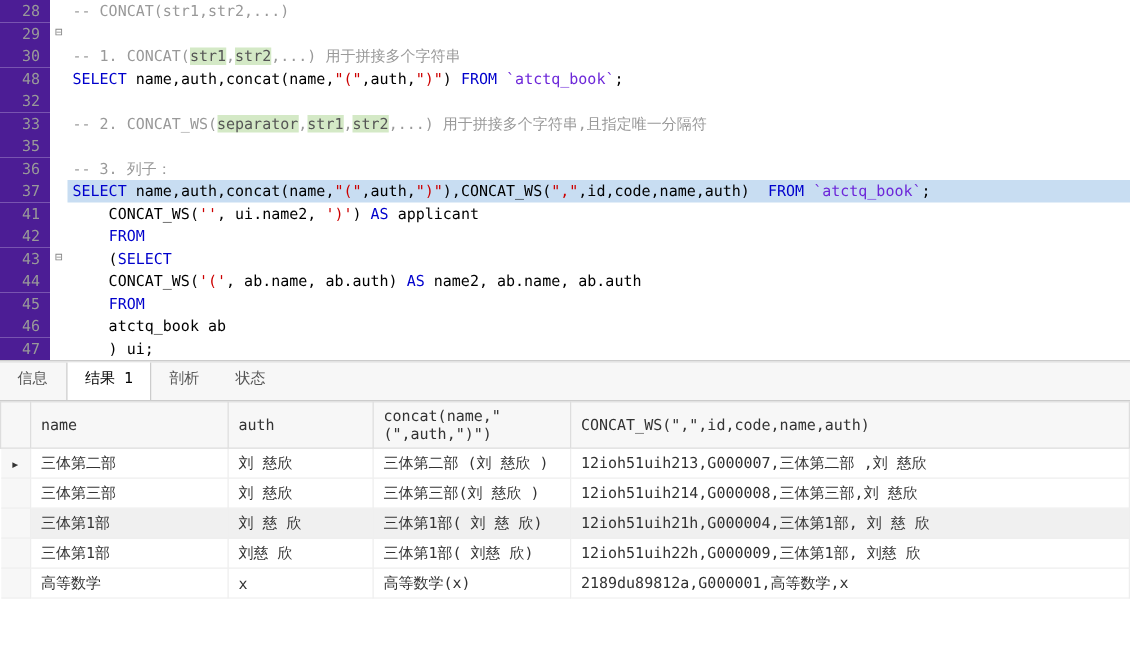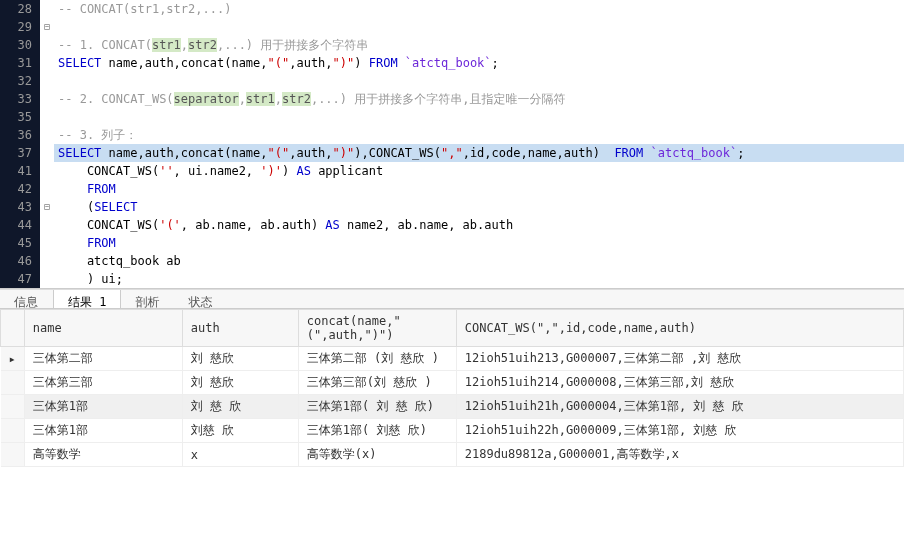--- a/index.html
+++ b/index.html
@@ -1,33 +1,33 @@
 <!DOCTYPE html>
 <html><head>
   <meta charset="utf-8">
   <style>
     * { margin: 0; padding: 0; box-sizing: border-box; }
     body { font-family: "Microsoft YaHei", Consolas, monospace; font-size: 12px; background: #fff; color: #333; width: 904px; }
     
     .editor-pane { border-bottom: 1px solid #ccc; }
     .code-line { display: flex; line-height: 18px; height: 18px; }
-    .gutter { width: 40px; text-align: right; padding-right: 8px; color: #999; background: #0f172a; user-select: none; flex-shrink: 0; font-family: Consolas, monospace; }
+    .gutter { width: 40px; text-align: right; padding-right: 8px; color: #999; background: #4c1d95; user-select: none; flex-shrink: 0; font-family: Consolas, monospace; }
     .fold-gutter { width: 14px; flex-shrink: 0; color: #888; font-size: 10px; text-align: center; }
     .code-content { padding-left: 4px; white-space: pre; font-family: Consolas, "Microsoft YaHei", monospace; flex: 1; }
     
     .tok-comment { color: #999; }
     .tok-keyword { color: #0000cc; }
     .tok-string { color: #cc0000; }
     .tok-ident { color: #000; }
     .tok-param { background: #d4e9c6; color: #555; }
     .tok-backtick { color: #6d28d9; }
     
     .line-highlight { background: #c8ddf2; }
     
-    .tabs { display: flex; border-top: 1px solid #ddd; border-bottom: 1px solid #ccc; background: #f7f7f7; height: 20px; }
+    .tabs { display: flex; border-top: 1px solid #ddd; border-bottom: 1px solid #ccc; background: #f7f7f7; height: 32px; }
     .tab { padding: 4px 14px; color: #555; cursor: pointer; border-right: 1px solid transparent; }
     .tab.active { background: #fff; border-right: 1px solid #ccc; border-left: 1px solid #ccc; color: #000; }
     
     .result-table { width: 100%; border-collapse: collapse; }
     .result-table th { text-align: left; padding: 4px 8px; border: 1px solid #ddd; background: #f7f7f7; font-weight: normal; color: #333; height: 24px; }
     .result-table td { padding: 3px 8px; border-right: 1px solid #eee; border-bottom: 1px solid #eee; height: 22px; }
     .row-indicator { width: 12px; background: #f7f7f7; border-right: 1px solid #ccc; text-align: center; color: #333; padding: 0; }
     .result-table tr:nth-child(3) td:not(.row-indicator) { background: #f0f0f0; }
     
     .col-name { width: 158px; }
@@ -48,21 +48,21 @@
       <div class="gutter">29</div>
       <div class="fold-gutter">⊟</div>
       <div class="code-content"></div>
     </div>
     <div class="code-line">
       <div class="gutter">30</div>
       <div class="fold-gutter"></div>
       <div class="code-content"><span class="tok-comment">-- 1. CONCAT(</span><span class="tok-param">str1</span><span class="tok-comment">,</span><span class="tok-param">str2</span><span class="tok-comment">,...) 用于拼接多个字符串</span></div>
     </div>
     <div class="code-line">
-      <div class="gutter">31</div>
+      <div class="gutter">48</div>
       <div class="fold-gutter"></div>
       <div class="code-content"><span class="tok-keyword">SELECT</span><span class="tok-ident"> name,auth,concat(name,</span><span class="tok-string">"("</span><span class="tok-ident">,auth,</span><span class="tok-string">")"</span><span class="tok-ident">) </span><span class="tok-keyword">FROM</span><span class="tok-ident"> </span><span class="tok-backtick">`atctq_book`</span><span class="tok-ident">;</span></div>
     </div>
     <div class="code-line">
       <div class="gutter">32</div>
       <div class="fold-gutter"></div>
       <div class="code-content"></div>
     </div>
     <div class="code-line">
       <div class="gutter">33</div>

